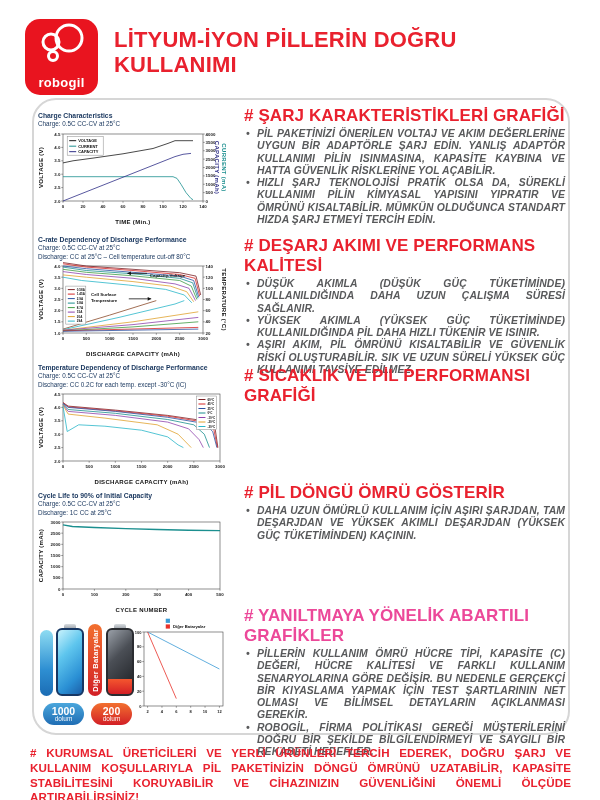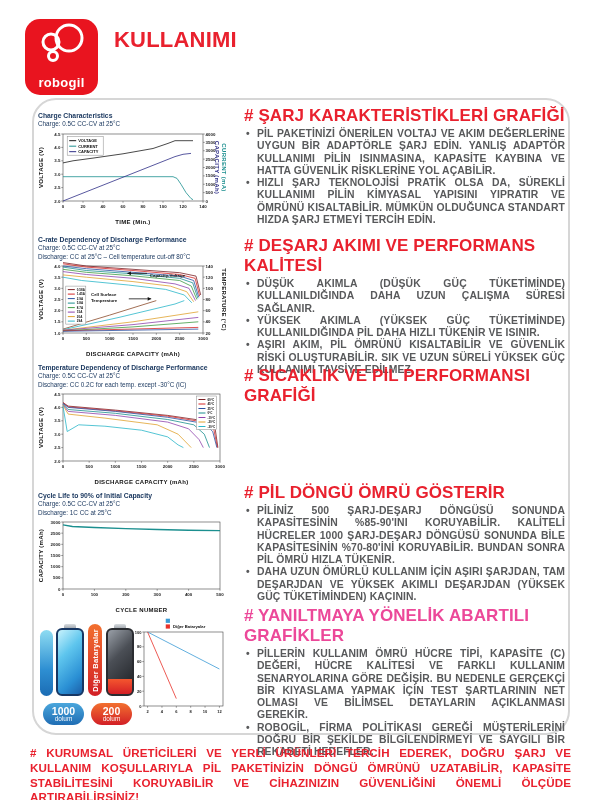--- a/index.html
+++ b/index.html
@@ -48,39 +48,40 @@
   .minichart{position:absolute;left:96px;top:0px;}
 
   
   .rightcol{left:244px;top:104px;width:321px;height:630px;}
   .tsec{position:absolute;left:0;width:321px;}
   .tsec h3{margin:0 0 2px 0;font-size:17px;font-weight:bold;letter-spacing:.1px;}
   .tsec h3.red{color:#e9212e;}
   .tsec h3.blue{color:#ec4899;}
   .tsec ul{margin:0;padding:0;list-style:none;}
   .tsec li{position:relative;padding-left:13px;color:#58595b;font-weight:bold;font-size:10.4px;
-           line-height:1.18;text-align:justify;letter-spacing:.1px;}
+           line-height:1.18;text-align:justify;letter-spacing:.1px;font-style:italic;}
   .tsec li::before{content:"•";position:absolute;left:2px;top:0;color:#58595b;}
 
   
   .footer{left:30px;top:746px;width:541px;color:#e9212e;font-weight:bold;font-size:11.6px;
           line-height:1.28;text-align:justify;letter-spacing:.1px;}
 </style>
 </head>
 <body>
 
 <div class="abs logo">
   <svg width="52" height="44" viewBox="0 0 52 44">
     <circle cx="33" cy="18" r="13" fill="none" stroke="#fff" stroke-width="3"></circle>
     <circle cx="15" cy="22" r="8" fill="none" stroke="#fff" stroke-width="3"></circle>
     <circle cx="17" cy="36" r="4.5" fill="none" stroke="#fff" stroke-width="3"></circle>
   </svg>
   <div class="logo-text">robogil</div>
 </div>
 <div class="abs page-title">
+  <span style="display:block">LİTYUM-İYON PİLLERİN DOĞRU</span>
   <span style="display:block">KULLANIMI</span>
 </div>
 
 <div class="abs panel"></div>
 
 <div class="abs leftcol">
 
   <div class="chart-block" style="top:4px">
     <div class="chart-title">Charge Characteristics</div>
     <div class="chart-sub">Charge: 0.5C CC-CV at 25°C</div>
@@ -413,21 +414,20 @@
     </ul>
   </div>
 
   <div class="tsec" style="top:262px">
     <h3 class="red"># SICAKLIK VE PİL PERFORMANSI GRAFİĞİ</h3>
   </div>
 
   <div class="tsec" style="top:379px">
     <h3 class="red"># PİL DÖNGÜ ÖMRÜ GÖSTERİR</h3>
     <ul>
-      <li>PİLİNİZ 500 ŞARJ-DEŞARJ DÖNGÜSÜ SONUNDA KAPASİTESİNİN %85-90'INI KORUYABİLİR. KALİTELİ HÜCRELER 1000 ŞARJ-DEŞARJ DÖNGÜSÜ SONUNDA BİLE KAPASİTESİNİN %70-80'İNİ KORUYABİLİR. BUNDAN SONRA PİL ÖMRÜ HIZLA TÜKENİR.</li>
       <li>DAHA UZUN ÖMÜRLÜ KULLANIM İÇİN AŞIRI ŞARJDAN, TAM DEŞARJDAN VE YÜKSEK AKIMLI DEŞARJDAN (YÜKSEK GÜÇ TÜKETİMİNDEN) KAÇININ.</li>
     </ul>
   </div>
 
   <div class="tsec" style="top:502px">
     <h3 class="blue"># YANILTMAYA YÖNELİK ABARTILI GRAFİKLER</h3>
     <ul>
       <li>PİLLERİN KULLANIM ÖMRÜ HÜCRE TİPİ, KAPASİTE (C) DEĞERİ, HÜCRE KALİTESİ VE FARKLI KULLANIM SENARYOLARINA GÖRE DEĞİŞİR. BU NEDENLE GERÇEKÇİ BİR KIYASLAMA YAPMAK İÇİN TEST ŞARTLARININ NET OLMASI VE BİLİMSEL DETAYLARIN AÇIKLANMASI GEREKİR.</li>
       <li>ROBOGİL, FİRMA POLİTİKASI GEREĞİ MÜŞTERİLERİNİ DOĞRU BİR ŞEKİLDE BİLGİLENDİRMEYİ VE SAYGILI BİR REKABETİ HEDEFLER.</li>
     </ul>

